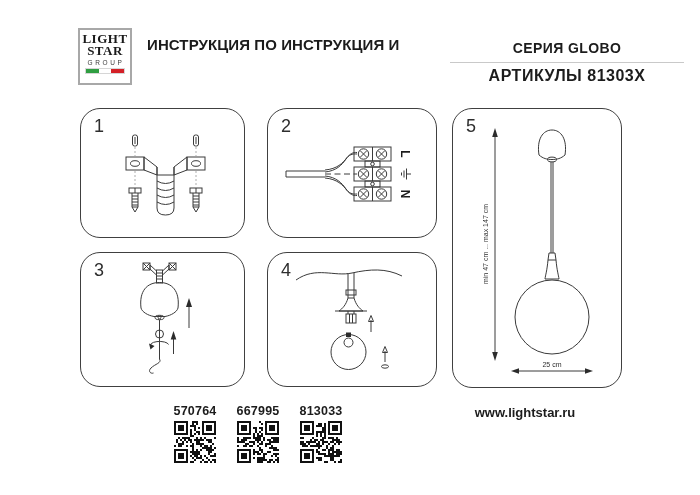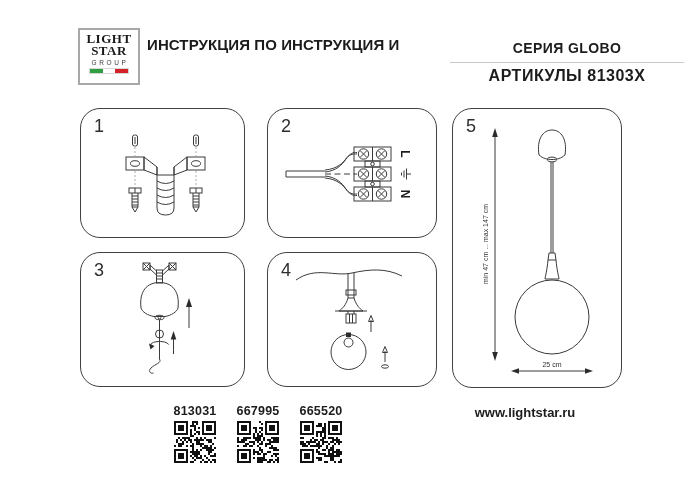--- a/index.html
+++ b/index.html
@@ -2,21 +2,21 @@
 <html><head>
 <meta charset="utf-8">
 <style>
   html,body{margin:0;padding:0;}
   body{
     width:700px;height:495px;position:relative;background:#ffffff;
     font-family:"Liberation Sans", sans-serif;color:#1c1c1c;overflow:hidden;
   }
   
   .logo-box{
-    position:absolute;left:78px;top:28px;width:62px;height:57px;
+    position:absolute;left:78px;top:28px;width:54px;height:57px;
     border:2px solid #a8a8a8;background:#fff;box-sizing:border-box;
     display:flex;flex-direction:column;align-items:center;justify-content:flex-start;
     padding-top:3px;
   }
   .logo-word{font-family:"Liberation Serif",serif;font-weight:bold;font-size:13px;line-height:12px;letter-spacing:.5px;color:#1a1a1a;}
   .logo-group{font-size:6.5px;letter-spacing:2.6px;color:#3c3c3c;margin-top:2px;padding-left:2px;}
   .logo-flag{display:flex;width:38px;height:4px;margin-top:2px;border:1px solid #d6d6d6;}
   .logo-flag span{flex:1;}
   .page-title{
     position:absolute;left:147px;top:36px;width:260px;
@@ -302,21 +302,21 @@
     <g>
       <line class="dim" x1="64" y1="262" x2="134" y2="262"></line>
       <polygon class="fill-dark" points="58,262 66,259.3 66,264.7"></polygon>
       <polygon class="fill-dark" points="140,262 132,259.3 132,264.7"></polygon>
       <text class="dim-label" x="99" y="258" text-anchor="middle">25 cm</text>
     </g>
   </svg>
 </div>
 
 <div class="article-block" id="article1">
-  <div class="article-code">813031</div>
+  <div class="article-code">570764</div>
   <svg class="qr" viewBox="0 0 21 21">
       <rect x="0" y="0" width="1" height="1"></rect>
       <rect x="1" y="0" width="1" height="1"></rect>
       <rect x="2" y="0" width="1" height="1"></rect>
       <rect x="3" y="0" width="1" height="1"></rect>
       <rect x="4" y="0" width="1" height="1"></rect>
       <rect x="5" y="0" width="1" height="1"></rect>
       <rect x="6" y="0" width="1" height="1"></rect>
       <rect x="0" y="1" width="1" height="1"></rect>
       <rect x="6" y="1" width="1" height="1"></rect>
@@ -755,21 +755,21 @@
       <rect x="10" y="20" width="1" height="1"></rect>
       <rect x="11" y="20" width="1" height="1"></rect>
       <rect x="12" y="20" width="1" height="1"></rect>
       <rect x="15" y="20" width="1" height="1"></rect>
       <rect x="16" y="20" width="1" height="1"></rect>
       <rect x="18" y="20" width="1" height="1"></rect>
       <rect x="20" y="20" width="1" height="1"></rect>
     </svg>
 </div>
 <div class="article-block" id="article3">
-  <div class="article-code">665520</div>
+  <div class="article-code">813033</div>
   <svg class="qr" viewBox="0 0 21 21">
       <rect x="0" y="0" width="1" height="1"></rect>
       <rect x="1" y="0" width="1" height="1"></rect>
       <rect x="2" y="0" width="1" height="1"></rect>
       <rect x="3" y="0" width="1" height="1"></rect>
       <rect x="4" y="0" width="1" height="1"></rect>
       <rect x="5" y="0" width="1" height="1"></rect>
       <rect x="6" y="0" width="1" height="1"></rect>
       <rect x="0" y="1" width="1" height="1"></rect>
       <rect x="6" y="1" width="1" height="1"></rect>

